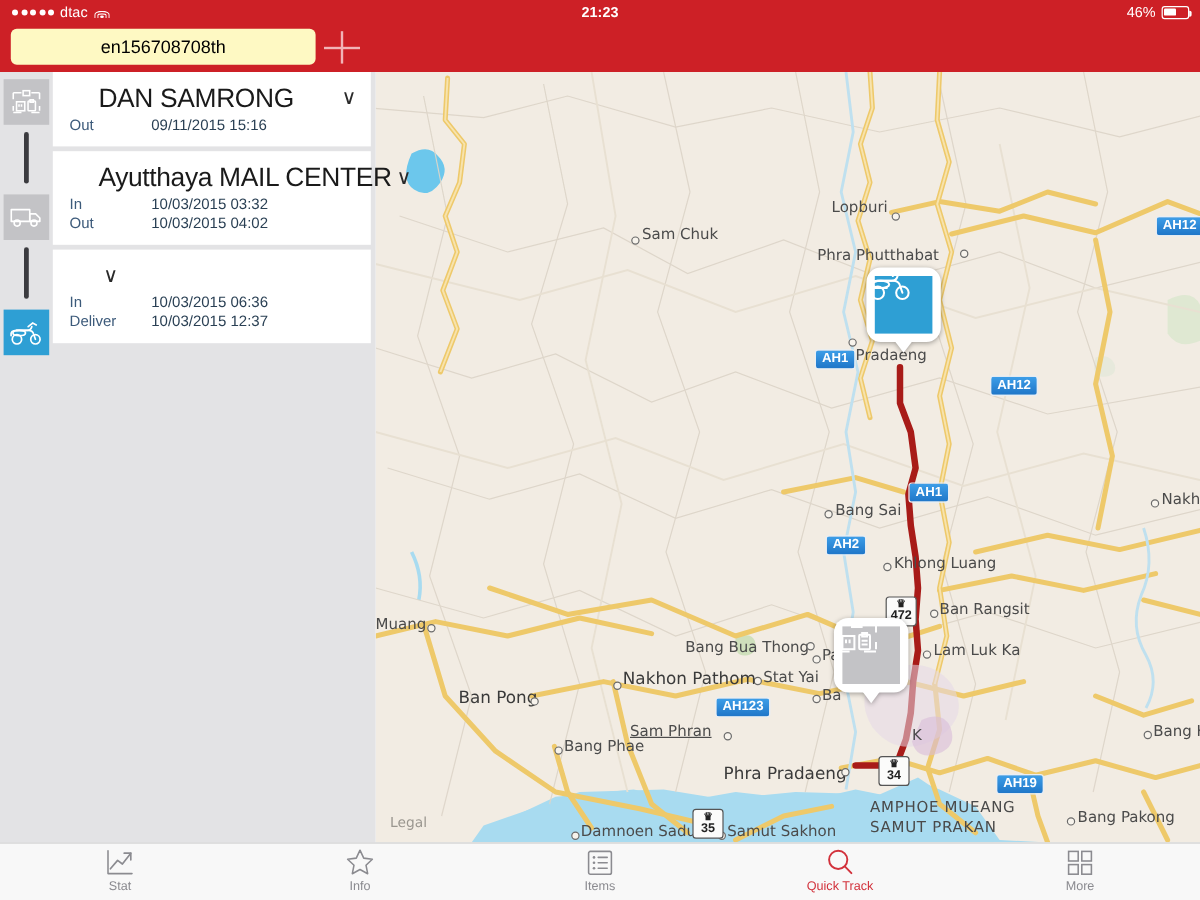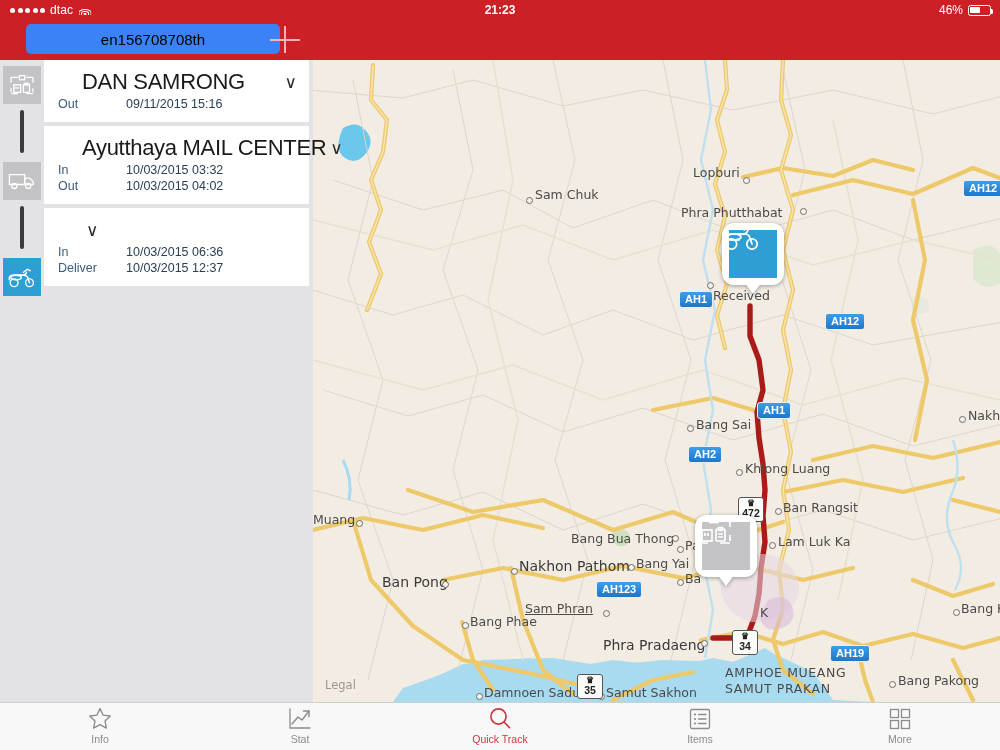--- a/index.html
+++ b/index.html
@@ -36,22 +36,22 @@
   .st-time { position:absolute; left:0; right:0; top:0; text-align:center; font-size:12px; line-height:20px; font-weight:bold;}
   .st-right { position:absolute; right:9px; top:0; height:20px; display:flex; align-items:center; gap:5px; }
   .batt-pct { font-size:12px; }
   .batt { position:relative; width:23px; height:11px; border:1.3px solid #fff; border-radius:2.5px; }
   .batt i { position:absolute; left:1.3px; top:1.3px; bottom:1.3px; width:44%; background:#fff; border-radius:1px; display:block; }
   .batt:after { content:""; position:absolute; right:-3.4px; top:3px; width:2px; height:5px; background:#fff; border-radius:0 1.5px 1.5px 0; }
 
   
   .searchrow { position:absolute; left:0; top:22px; width:313px; height:36px; }
   .search-field {
-    position:absolute; left:26px; top:2px; width:254px; height:30px;
-    background:#3b82f6; border-radius:5px;
+    position:absolute; left:9px; top:2px; width:254px; height:30px;
+    background:#fef9c3; border-radius:5px;
     display:flex; align-items:center; justify-content:center;
     font-size:15px; color:#000;
   }
   .plus-btn {
     position:absolute; left:270px; top:4px; width:30px; height:27px; cursor:pointer;
   }
   .plus-btn:before, .plus-btn:after {
     content:""; position:absolute; background:#f2b4b7;
   }
   .plus-btn:before { left:0; top:12.5px; width:30px; height:2px; }
@@ -234,39 +234,39 @@
       <path d="M455 540 q18 -8 24 6 q6 16 -10 22 q-18 6 -22 -10z" fill="#d9bcd9" opacity=".6"></path>
     </svg>
 
     <div id="map-places">
         <div class="map-label" style="left: 380px; top: 105px;">Lopburi</div>
         <div class="map-dot" style="left: 430px; top: 117px;"></div>
         <div class="map-label" style="left: 368px; top: 145px;">Phra Phutthabat</div>
         <div class="map-dot" style="left: 487px; top: 148px;"></div>
         <div class="map-label" style="left: 222px; top: 127px;">Sam Chuk</div>
         <div class="map-dot" style="left: 213px; top: 137px;"></div>
-        <div class="map-label" style="left: 400px; top: 228px;">Received</div>
+        <div class="map-label" style="left: 400px; top: 228px;">Pradaeng</div>
         <div class="map-dot" style="left: 394px; top: 222px;"></div>
         <div class="map-label" style="left: 383px; top: 357px;">Bang Sai</div>
         <div class="map-dot" style="left: 374px; top: 365px;"></div>
         <div class="map-label" style="left: 432px; top: 401px;">Khlong Luang</div>
         <div class="map-dot" style="left: 423px; top: 409px;"></div>
         <div class="map-label" style="left: 470px; top: 440px;">Ban Rangsit</div>
         <div class="map-dot" style="left: 462px; top: 448px;"></div>
         <div class="map-label" style="left: 465px; top: 474px;">Lam Luk Ka</div>
         <div class="map-dot" style="left: 456px; top: 482px;"></div>
         <div class="map-label" style="left: 655px; top: 348px;">Nakho</div>
         <div class="map-dot" style="left: 646px; top: 356px;"></div>
         <div class="map-label" style="left: 0px; top: 452px;">Muang</div>
         <div class="map-dot" style="left: 43px; top: 460px;"></div>
         <div class="map-label" style="left: 258px; top: 471px;">Bang Bua Thong</div>
         <div class="map-dot" style="left: 359px; top: 475px;"></div>
         <div class="map-label" style="left: 372px; top: 478px;">Pak Kret</div>
         <div class="map-dot" style="left: 364px; top: 486px;"></div>
-        <div class="map-label" style="left: 323px; top: 496px;">Bang Yai</div>
+        <div class="map-label" style="left: 323px; top: 496px;">Stat Yai</div>
         <div class="map-dot" style="left: 315px; top: 504px;"></div>
         <div class="map-label big" style="left: 206px; top: 498px;">Nakhon Pathom</div>
         <div class="map-dot" style="left: 198px; top: 508px;"></div>
         <div class="map-label big" style="left: 69px; top: 514px;">Ban Pong</div>
         <div class="map-dot" style="left: 129px; top: 521px;"></div>
         <div class="map-label" style="left: 212px; top: 541px; text-decoration: underline;">Sam Phran</div>
         <div class="map-dot" style="left: 290px; top: 550px;"></div>
         <div class="map-label" style="left: 157px; top: 554px;">Bang Phae</div>
         <div class="map-dot" style="left: 149px; top: 562px;"></div>
         <div class="map-label big" style="left: 290px; top: 577px;">Phra Pradaeng</div>
@@ -444,57 +444,57 @@
 
     <div class="searchrow">
       <div class="search-field" placeholder="Tracking number">en156708708th</div>
       <div class="plus-btn"></div>
     </div>
   </div>
 
   <div class="tabbar">
     <div class="tab">
       <span class="tabicon">
-        <svg width="24" height="23" viewBox="0 0 24 23" fill="none" stroke="#8b8b90" stroke-width="1.3" stroke-linejoin="round">
-          <path d="M12 1.5 l3.1 6.6 l7.2 .9 l-5.3 5 l1.4 7.1 L12 17.6 l-6.4 3.5 l1.4 -7.1 l-5.3 -5 l7.2 -.9z"></path>
-        </svg>
-      </span>
-      <span class="lbl">Info</span>
-    </div>
-    <div class="tab">
-      <span class="tabicon">
         <svg width="24" height="22" viewBox="0 0 24 22" fill="none" stroke="#8b8b90" stroke-width="1.4" stroke-linecap="round" stroke-linejoin="round">
           <path d="M2 1 L2 20 L22 20" stroke-width="1.3"></path>
           <path d="M4 16 L10 9 L14 12 L21 3"></path>
           <path d="M15.5 3 L21 3 L21 8.5"></path>
         </svg>
       </span>
       <span class="lbl">Stat</span>
     </div>
-    <div class="tab active">
+    <div class="tab">
       <span class="tabicon">
-        <svg width="24" height="23" viewBox="0 0 24 23" fill="none" stroke="#d2323c" stroke-width="1.6" stroke-linecap="round">
-          <circle cx="10.5" cy="9.5" r="7.6"></circle>
-          <path d="M16.2 15.2 L21.5 20.6"></path>
+        <svg width="24" height="23" viewBox="0 0 24 23" fill="none" stroke="#8b8b90" stroke-width="1.3" stroke-linejoin="round">
+          <path d="M12 1.5 l3.1 6.6 l7.2 .9 l-5.3 5 l1.4 7.1 L12 17.6 l-6.4 3.5 l1.4 -7.1 l-5.3 -5 l7.2 -.9z"></path>
         </svg>
       </span>
-      <span class="lbl">Quick Track</span>
+      <span class="lbl">Info</span>
     </div>
     <div class="tab">
       <span class="tabicon">
         <svg width="22" height="22" viewBox="0 0 22 22" fill="none" stroke="#8b8b90" stroke-width="1.3" stroke-linecap="round">
           <rect x="1.5" y="1.5" width="19" height="19" rx="1.5"></rect>
           <circle cx="6" cy="6.5" r="1.1" fill="#8b8b90" stroke="none"></circle>
           <circle cx="6" cy="11" r="1.1" fill="#8b8b90" stroke="none"></circle>
           <circle cx="6" cy="15.5" r="1.1" fill="#8b8b90" stroke="none"></circle>
           <path d="M9.5 6.5 L17 6.5 M9.5 11 L17 11 M9.5 15.5 L17 15.5"></path>
         </svg>
       </span>
       <span class="lbl">Items</span>
     </div>
+    <div class="tab active">
+      <span class="tabicon">
+        <svg width="24" height="23" viewBox="0 0 24 23" fill="none" stroke="#d2323c" stroke-width="1.6" stroke-linecap="round">
+          <circle cx="10.5" cy="9.5" r="7.6"></circle>
+          <path d="M16.2 15.2 L21.5 20.6"></path>
+        </svg>
+      </span>
+      <span class="lbl">Quick Track</span>
+    </div>
     <div class="tab">
       <span class="tabicon">
         <svg width="22" height="22" viewBox="0 0 22 22" fill="none" stroke="#8b8b90" stroke-width="1.3">
           <rect x="1.5" y="1.5" width="8" height="8"></rect>
           <rect x="12.5" y="1.5" width="8" height="8"></rect>
           <rect x="1.5" y="12.5" width="8" height="8"></rect>
           <rect x="12.5" y="12.5" width="8" height="8"></rect>
         </svg>
       </span>
       <span class="lbl">More</span>

